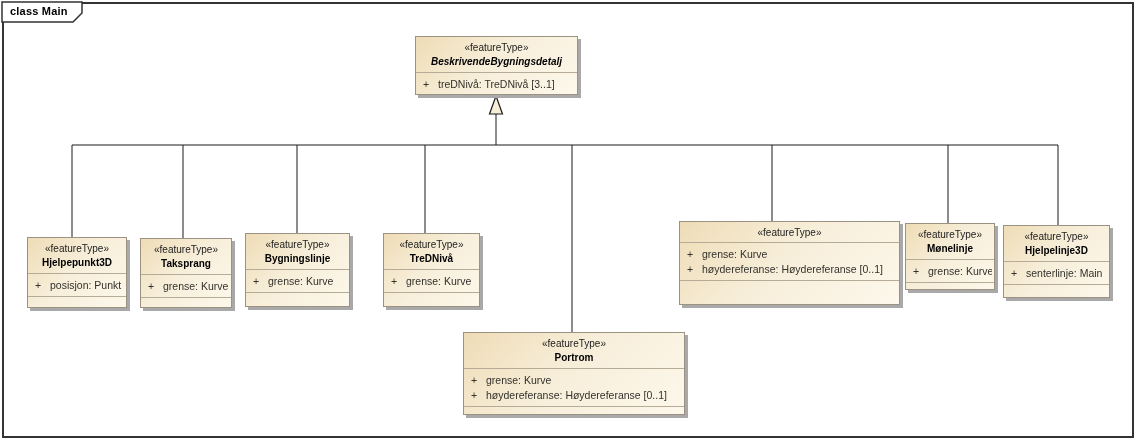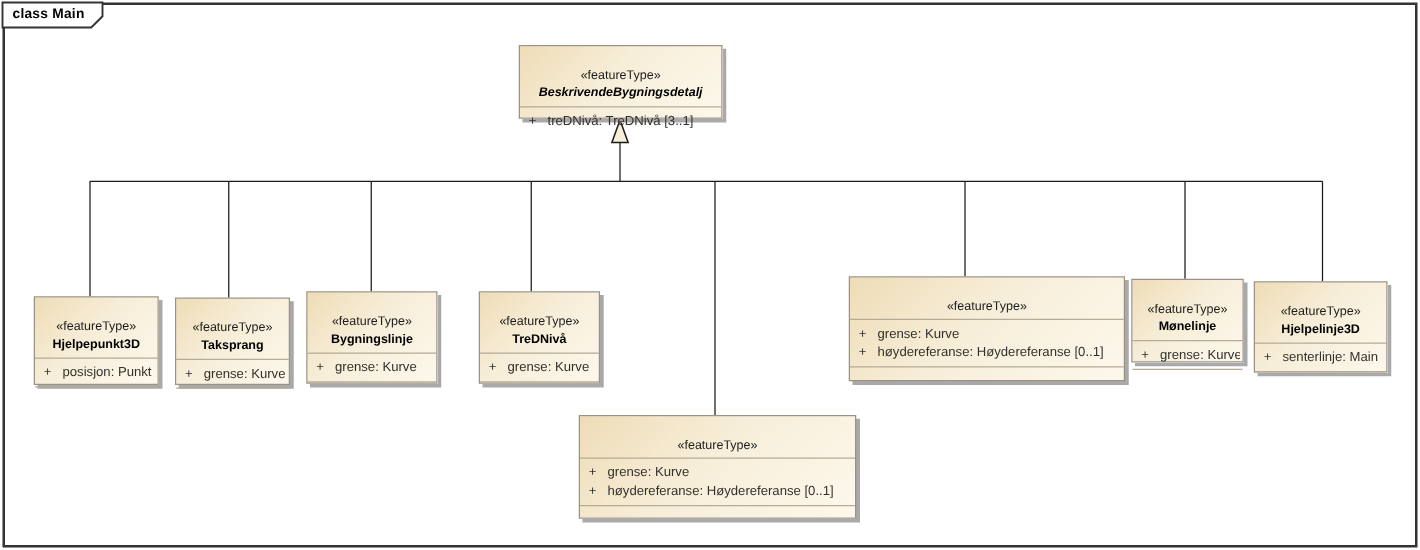--- a/index.html
+++ b/index.html
@@ -33,21 +33,21 @@
   .uml-class {
     position: absolute;
     display: flex;
     flex-direction: column;
     box-sizing: border-box;
     background: linear-gradient(135deg, var(--fill-a, #eedcb6) 0%, #f7eed9 45%, var(--fill-b, #fdf8ec) 100%);
     border: 1px solid var(--box-border, #9c9283);
     box-shadow: 3px 3px 0 var(--shadow, #a9a9a9);
   }
   .compartment { box-sizing: border-box; }
-  .header { text-align: center; padding: 17px 2px 3px 2px; }
+  .header { text-align: center; padding: 4px 2px 3px 2px; }
   .stereotype { font-size: 10px; color: #1c1c1c; line-height: 13px; }
   .class-name {
     font-size: 10px; font-weight: bold; color: #000;
     line-height: 14px; margin-top: 1px;
     white-space: nowrap; overflow: hidden;
   }
   .uml-class.abstract .class-name { font-style: italic; }
   .attrs {
     border-top: 1px solid var(--sep, #b5ab97);
     padding: 4px 2px 3px 2px;
@@ -145,20 +145,21 @@
           <div class="attr-row">
             <span class="vis">+</span>
             <span class="attr-text">grense: Kurve</span>
           </div>
         </div>
         <div class="compartment ops"></div>
       </div>
       <div class="uml-class" style="left: 463px; top: 332px; width: 222px; height: 83px;">
         <div class="compartment header">
           <div class="stereotype">«featureType»</div>
+          <div class="class-name">Portrom</div>
         </div>
         <div class="compartment attrs">
           <div class="attr-row">
             <span class="vis">+</span>
             <span class="attr-text">grense: Kurve</span>
           </div>
           <div class="attr-row">
             <span class="vis">+</span>
             <span class="attr-text">høydereferanse: Høydereferanse [0..1]</span>
           </div>

